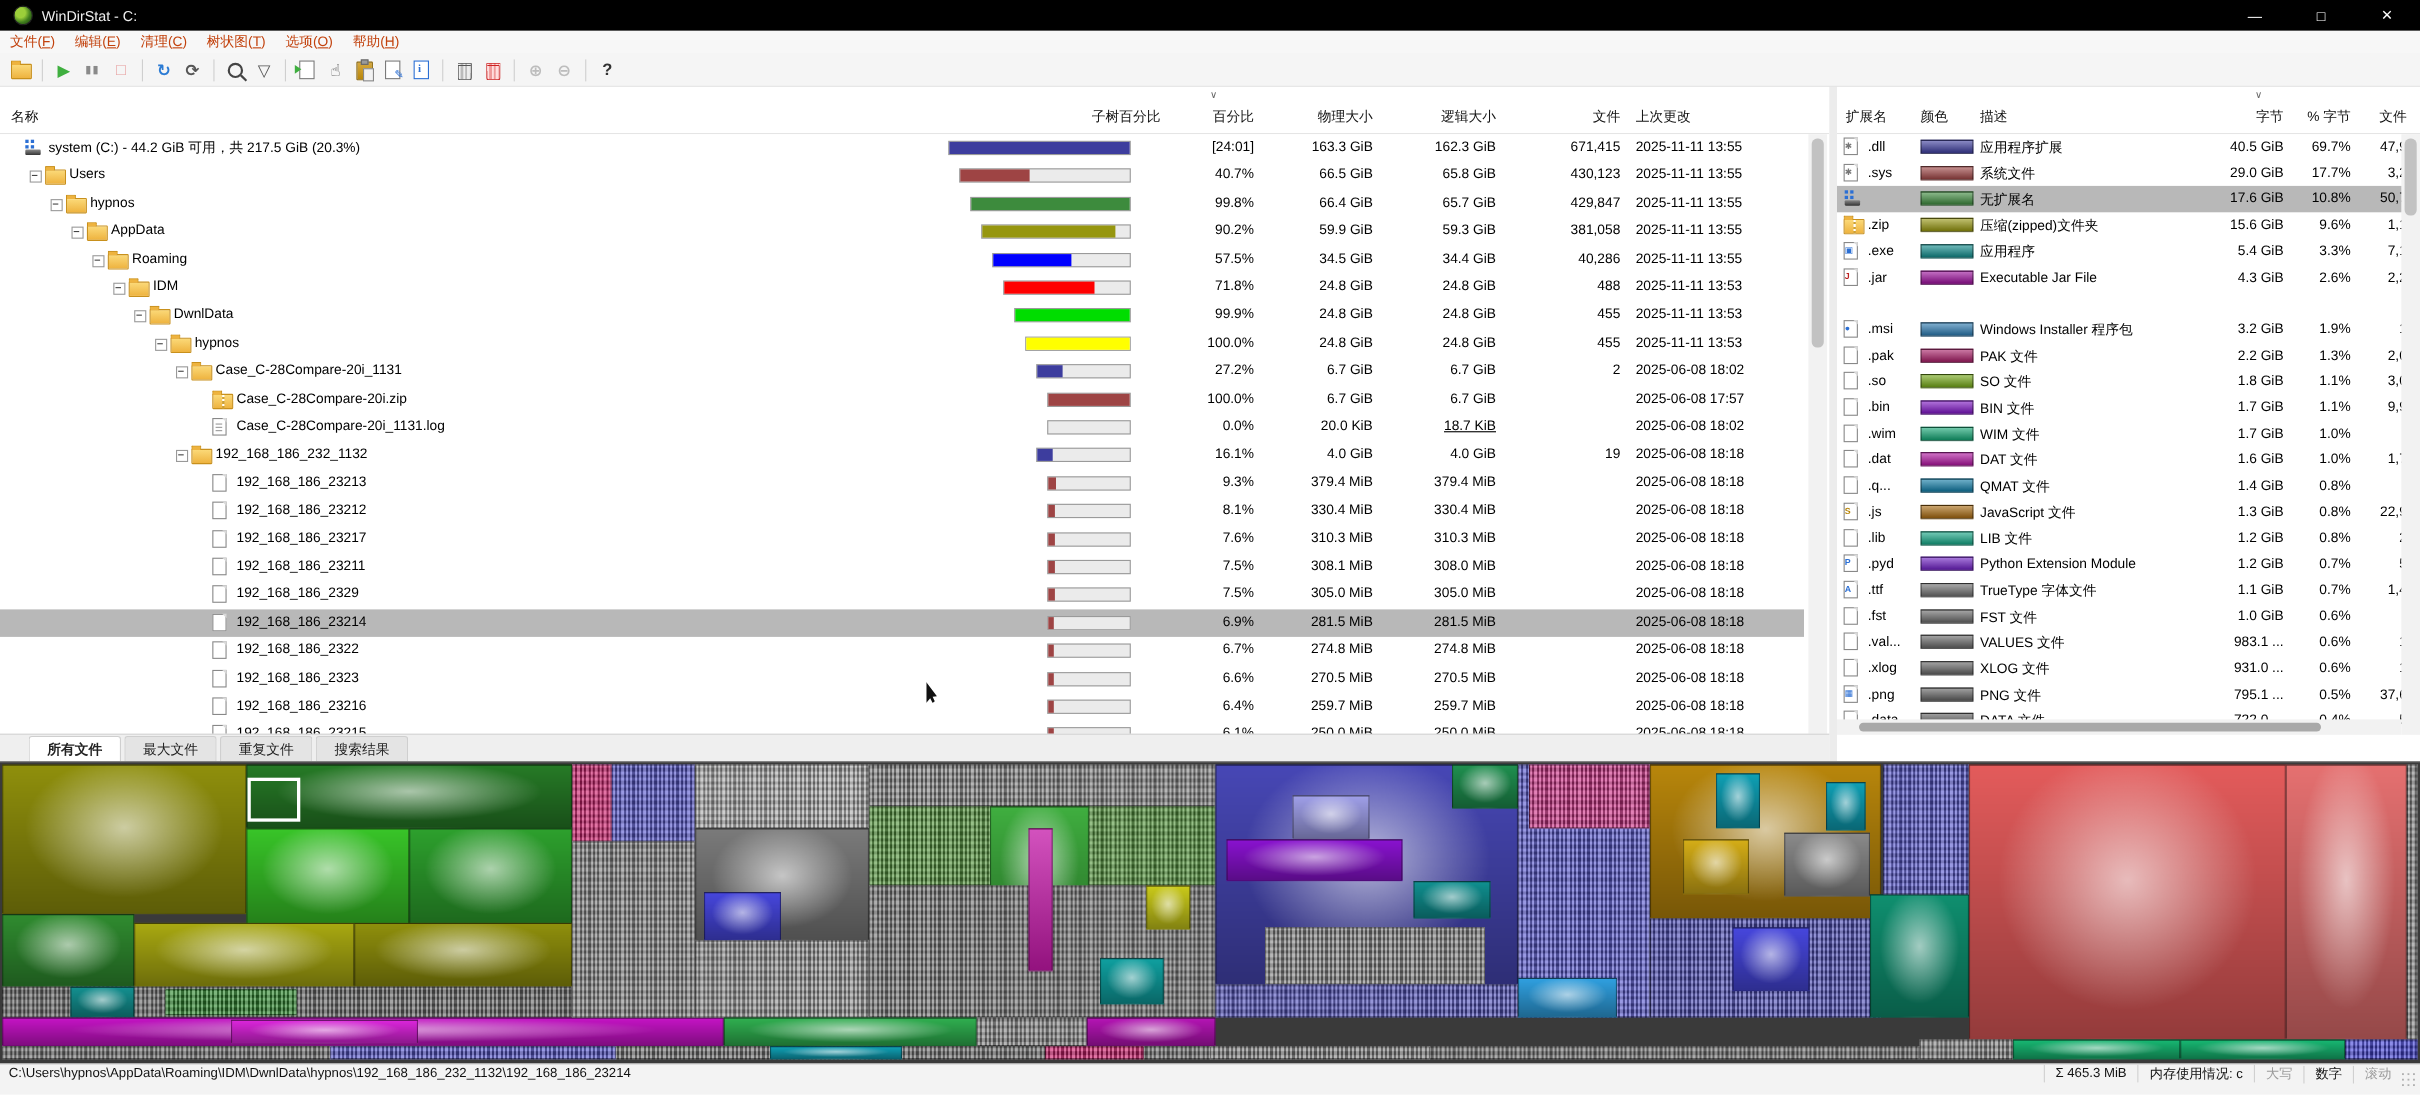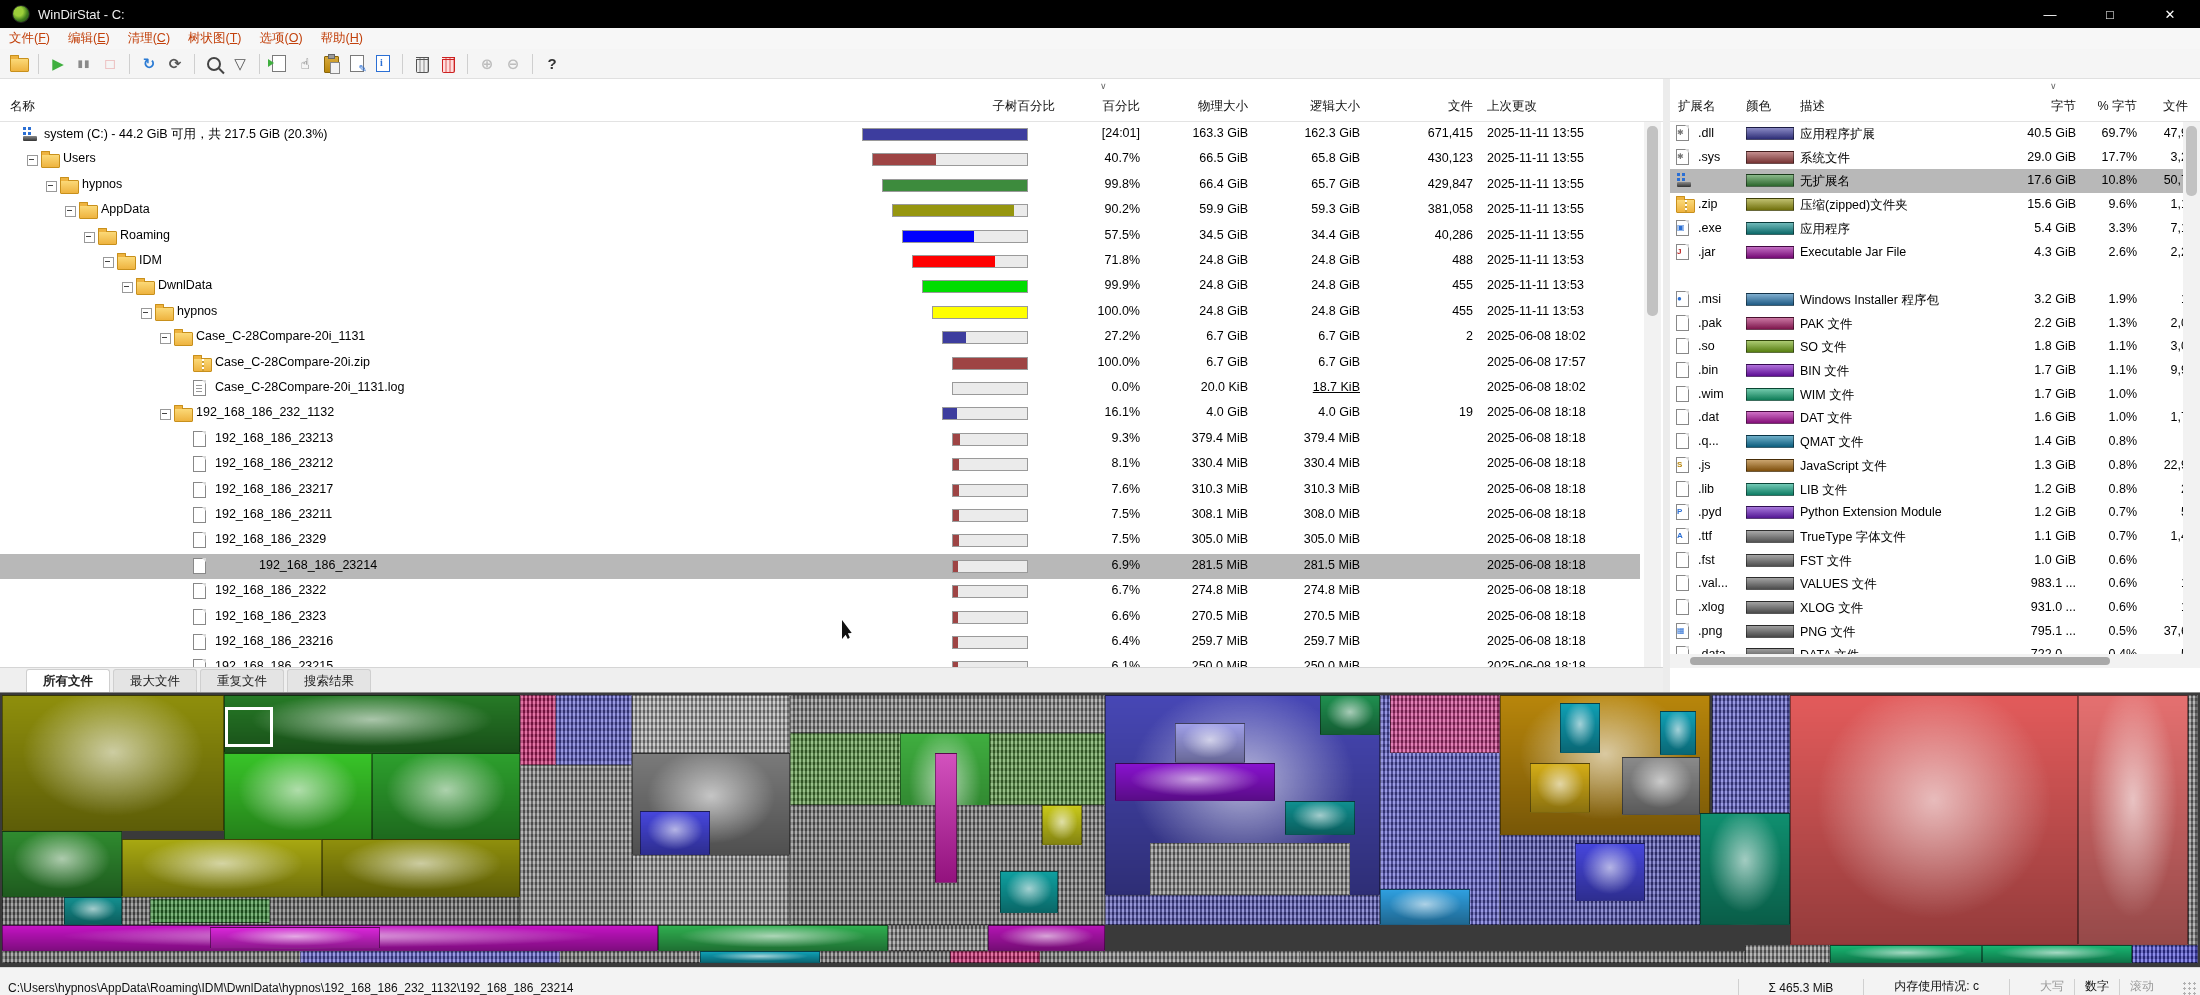--- a/index.html
+++ b/index.html
@@ -116,21 +116,21 @@
   .tmb{position:absolute;box-sizing:border-box;border:1px solid rgba(0,0,0,.4);}
   .tmb.c{background-image:radial-gradient(ellipse at 50% 42%,rgba(255,255,255,.62),rgba(255,255,255,0) 58%),
     linear-gradient(rgba(0,0,0,0),rgba(0,0,0,.35));}
   .tmb.g{background-image:repeating-linear-gradient(90deg,rgba(255,255,255,.28) 0 2px,rgba(0,0,0,.30) 2px 4px),
     repeating-linear-gradient(0deg,rgba(255,255,255,.14) 0 3px,rgba(0,0,0,.22) 3px 6px);}
   .tmb.f{background-image:linear-gradient(rgba(255,255,255,.25),rgba(0,0,0,.25));}
   .tmsel{position:absolute;border:3px solid #fff;background:transparent;z-index:50;}
 
   
   .statusbar{position:absolute;left:0;top:967px;width:2200px;height:28px;background:#f3f3f3;
-    border-top:1px solid #d9d9d9;display:flex;align-items:flex-end;font-size:12px;color:#111;box-sizing:border-box;gap:20px;}
+    border-top:1px solid #d9d9d9;display:flex;align-items:flex-start;font-size:12px;color:#111;box-sizing:border-box;}
   .sb-path{padding-left:8px;flex:1;white-space:nowrap;}
   .sb-sep{width:1px;height:16px;background:#d0d0d0;margin:0 10px;}
   .sb-item{white-space:nowrap;}
   .sb-item.dim{color:#9a9a9a;}
   .grip{width:14px;height:14px;margin:6px 4px 0 8px;
     background:radial-gradient(circle,#b0b0b0 1px,transparent 1.2px);background-size:5px 5px;}
 
   .cursor{position:absolute;left:842px;top:620px;width:13px;height:19px;z-index:99;background:#111;
     clip-path:polygon(0 0,0 100%,28% 78%,45% 100%,60% 92%,45% 70%,75% 68%);
     filter:drop-shadow(0 0 1px #fff);}
@@ -425,21 +425,21 @@
               <div class="pfill" style="width: 7.5%; background: rgb(158, 68, 68);"></div>
             </div>
             <span class="cell r" style="left: 1050px; width: 90px;">7.5%</span>
             <span class="cell r" style="left: 1150px; width: 98px;">305.0 MiB</span>
             <span class="cell r" style="left: 1262px; width: 98px;">305.0 MiB</span>
             <span class="cell r" style="left: 1375px; width: 98px;"></span>
             <span class="cell" style="left: 1487px; width: 150px;">2025-06-08 18:18</span>
           </div>
           <div class="trow sel" style="top: 431.8px;">
             <span class="cell" style="left: 193px; top: 4px;"><span class="ic-filepage"></span></span>
-            <span class="cell" style="left: 215px; margin-left: 44px;">192_168_186_23214</span>
+            <span class="cell" style="left: 215px;">192_168_186_23214</span>
             <div class="pbar" style="left: 952px; width: 76px;">
               <div class="pfill" style="width: 6.9%; background: rgb(158, 68, 68);"></div>
             </div>
             <span class="cell r" style="left: 1050px; width: 90px;">6.9%</span>
             <span class="cell r" style="left: 1150px; width: 98px;">281.5 MiB</span>
             <span class="cell r" style="left: 1262px; width: 98px;">281.5 MiB</span>
             <span class="cell r" style="left: 1375px; width: 98px;"></span>
             <span class="cell" style="left: 1487px; width: 150px;">2025-06-08 18:18</span>
           </div>
           <div class="trow" style="top: 457.2px;">

